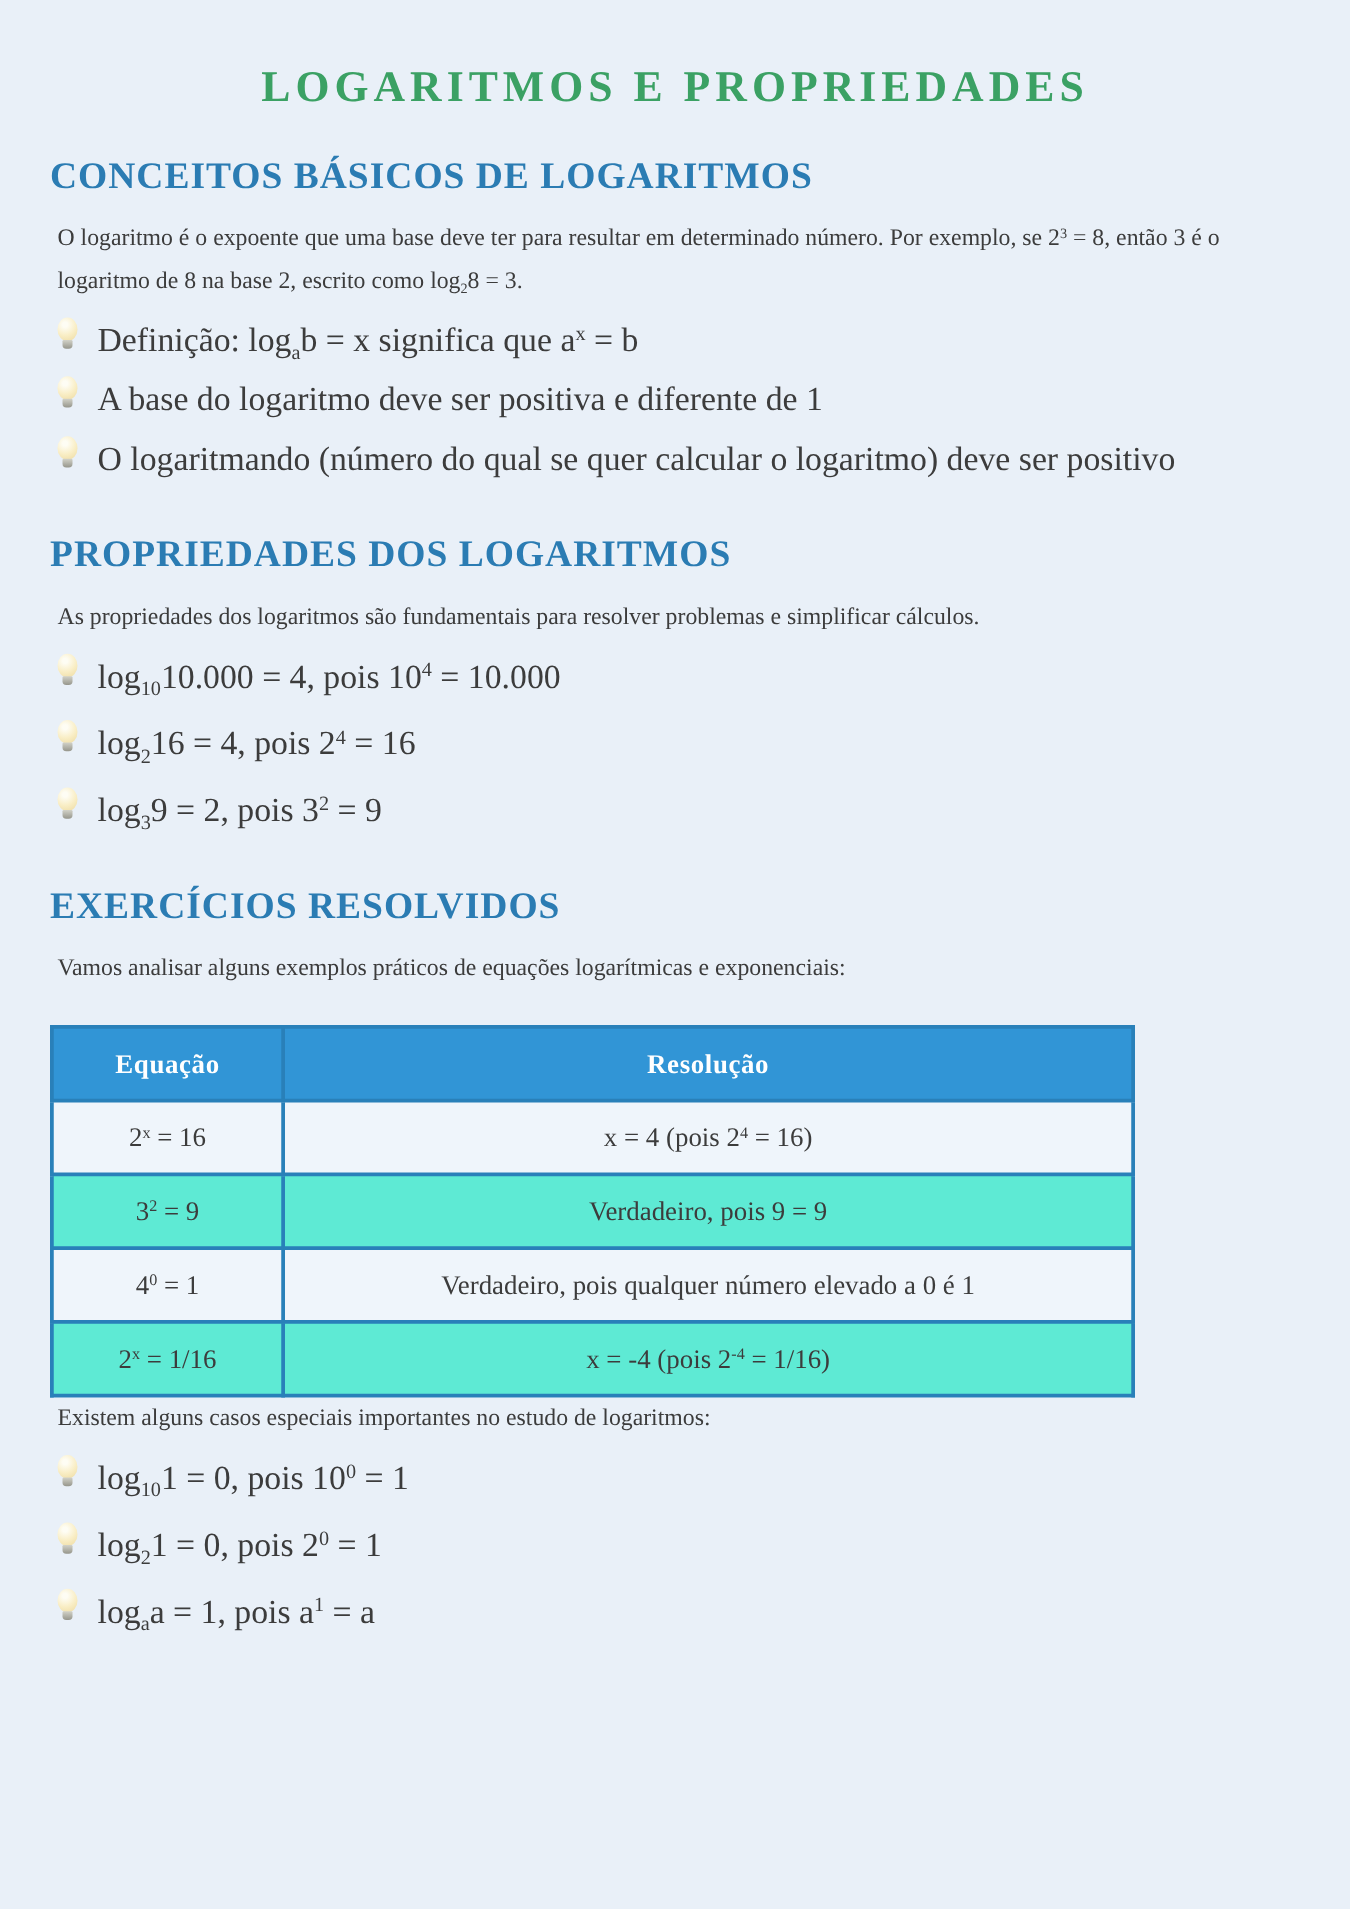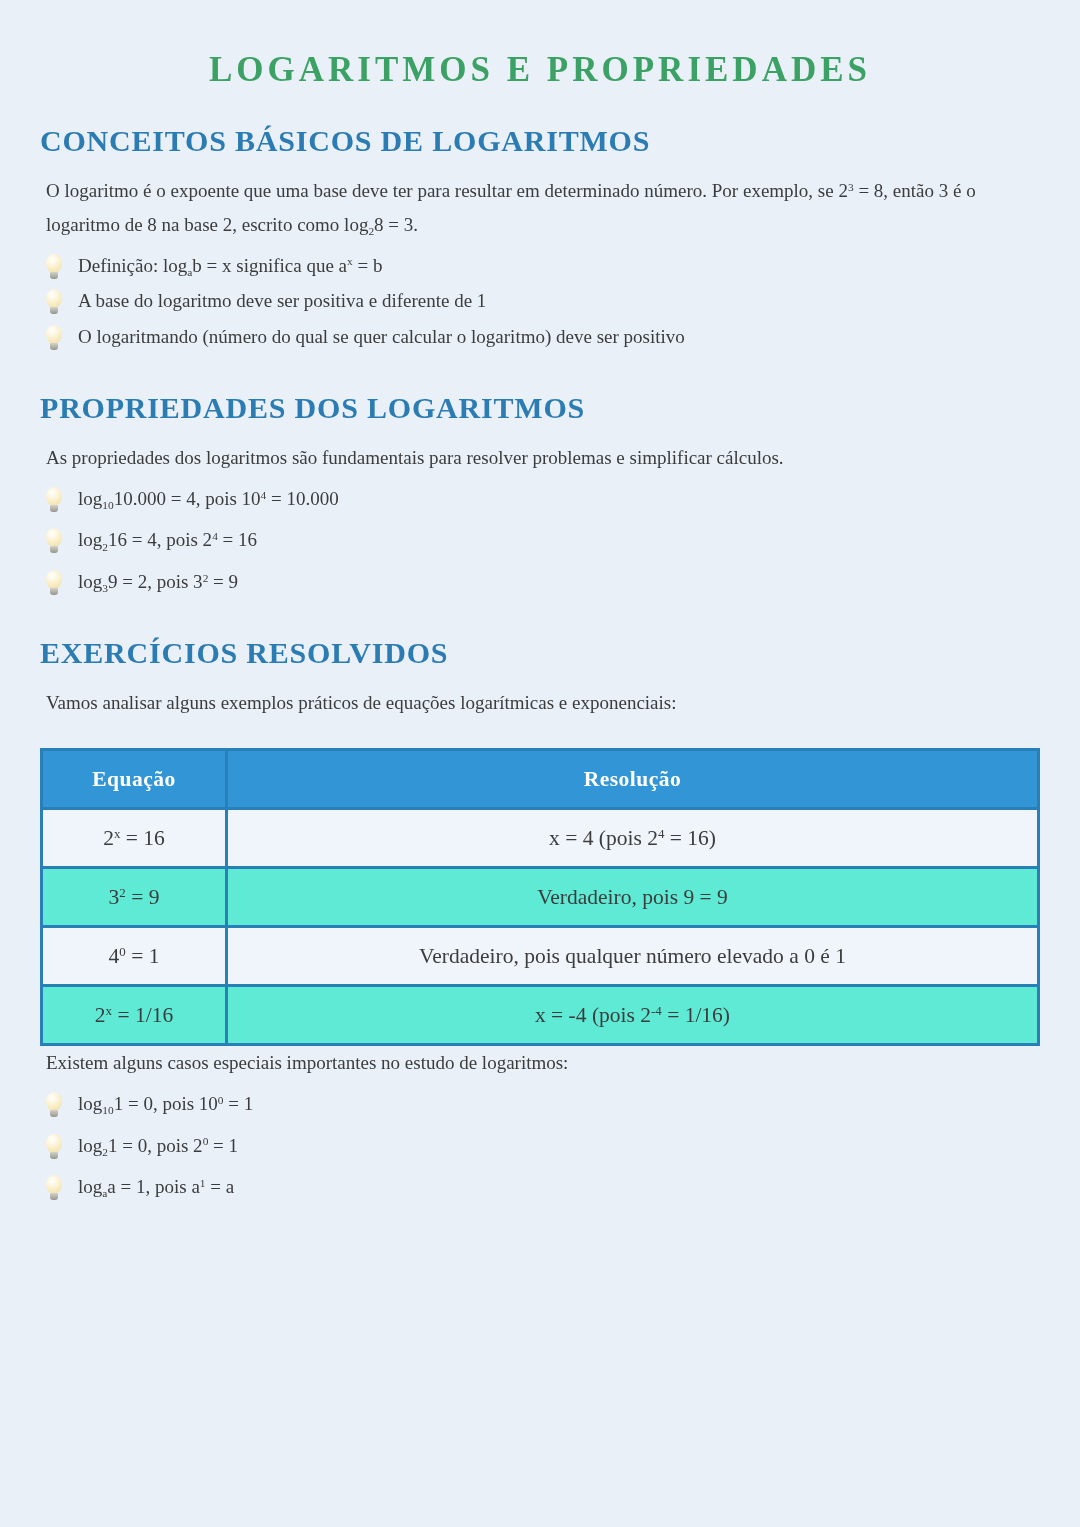--- a/index.html
+++ b/index.html
@@ -43,21 +43,21 @@
   ul.bullets {
     list-style: none;
     margin: 6px 0 0 0;
     padding: 0 0 0 6px;
   }
   ul.bullets li {
     display: flex;
     align-items: flex-start;
     gap: 16px;
     margin-bottom: 7px;
-    font-size: 19px;
+    font-size: 27px;
     line-height: 1.5;
     color: #3c3c3c;
   }
   ul.bullets.roomy li { margin-bottom: 13px; font-family: Liberation Serif, serif; }
   .bulb {
     position: relative;
     flex: 0 0 16px;
     width: 16px;
     height: 26px;
     margin-top: 2px;
@@ -75,21 +75,21 @@
     position: absolute;
     bottom: 1px; left: 4px;
     width: 8px; height: 7px;
     border-radius: 1px 1px 3px 3px;
     background: linear-gradient(#d2d2c8, #96968c);
   }
   sub, sup { line-height: 0; }
   sub { font-size: 60%; vertical-align: baseline; position: relative; top: 0.38em; }
   sup { font-size: 60%; vertical-align: baseline; position: relative; top: -0.55em; }
   table.ex-table {
-    width: 1000px;
+    width: 868px;
     margin-top: 28px;
     border-collapse: collapse;
     background: #fdfeff;
   }
   table.ex-table th, table.ex-table td {
     border: 3px solid #2980b9;
     text-align: center;
     font-size: 21.5px;
   }
   table.ex-table th {

